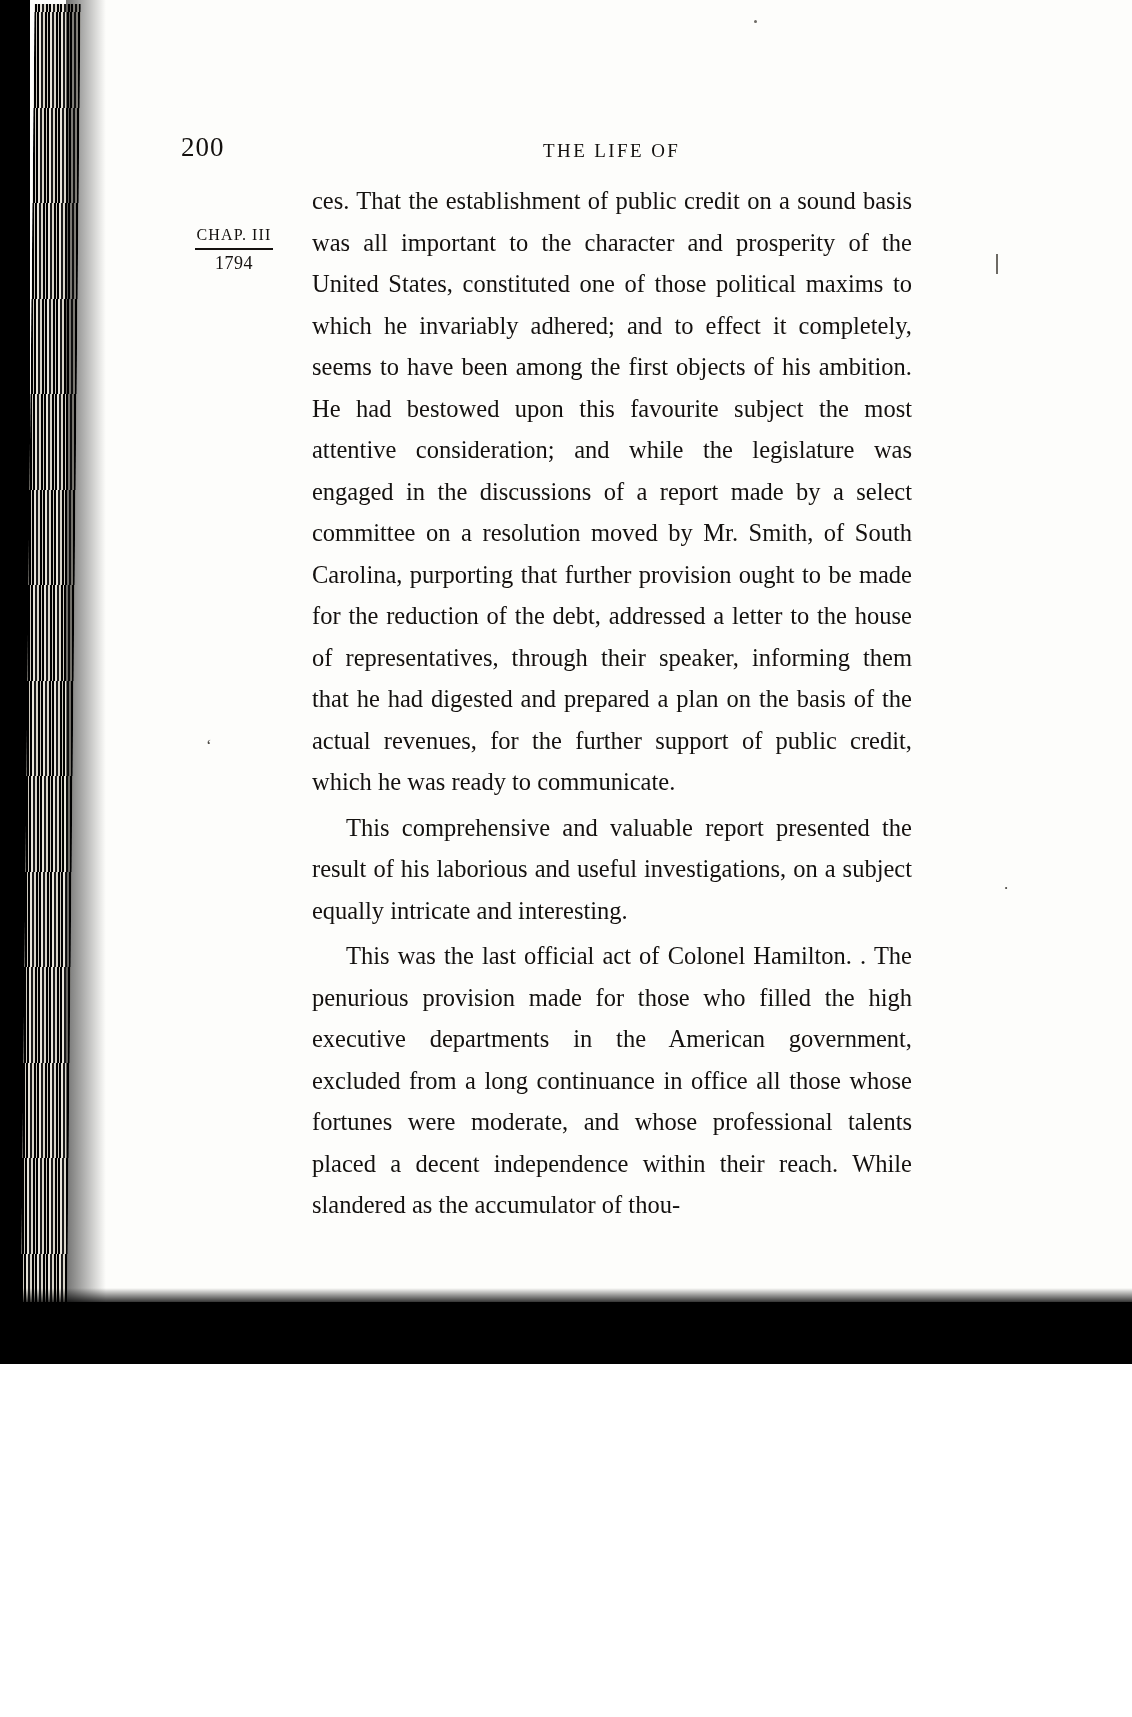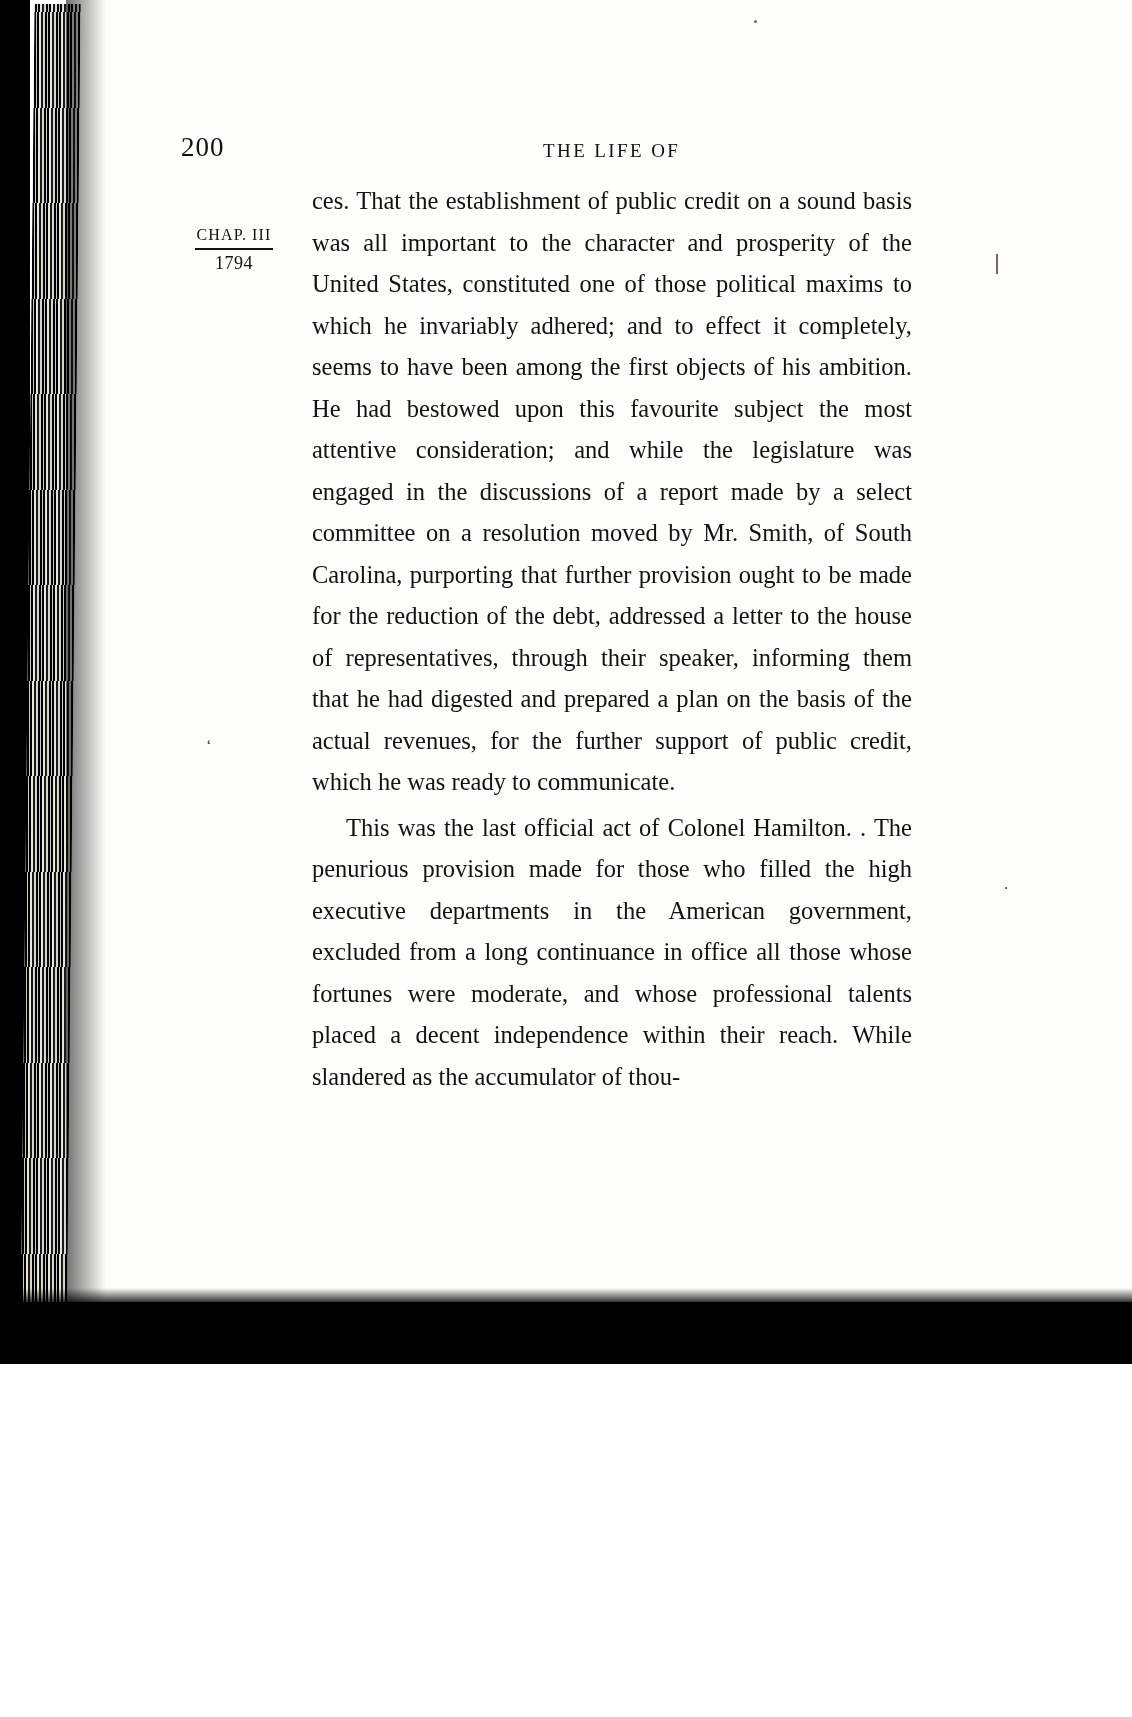--- a/index.html
+++ b/index.html
@@ -162,20 +162,21 @@
   <div class="running-head">THE LIFE OF</div>
 
   <div class="margin-note">
     <div class="margin-chapter">CHAP. III</div>
     <div class="margin-rule"></div>
     <div class="margin-year">1794</div>
   </div>
 
   <div class="text-column">
     <p>ces. That the establishment of public credit on a sound basis was all important to the character and prosperity of the United States, constituted one of those political maxims to which he invariably adhered; and to effect it completely, seems to have been among the first objects of his ambition. He had bestowed upon this favourite subject the most attentive consideration; and while the legislature was engaged in the discussions of a report made by a select committee on a resolution moved by Mr. Smith, of South Carolina, purporting that further provision ought to be made for the reduction of the debt, addressed a letter to the house of representatives, through their speaker, informing them that he had digested and prepared a plan on the basis of the actual revenues, for the further support of public credit, which he was ready to communicate.</p>
+    <p class="indent">This comprehensive and valuable report presented the result of his laborious and useful investigations, on a subject equally intricate and interesting.</p>
     <p class="indent">This was the last official act of Colonel Hamilton. . The penurious provision made for those who filled the high executive departments in the American government, excluded from a long continuance in office all those whose fortunes were moderate, and whose professional talents placed a decent independence within their reach. While slandered as the accumulator of thou-</p>
   </div>
 
   <div class="mark-right-bar"></div>
   <div class="mark mark-quote">‘</div>
   <div class="mark mark-dot-a">.</div>
   <div class="mark mark-dot-b">.</div>
   <div class="mark mark-dot-c">.</div>
   <div class="mark-slash">⁄</div>
 

